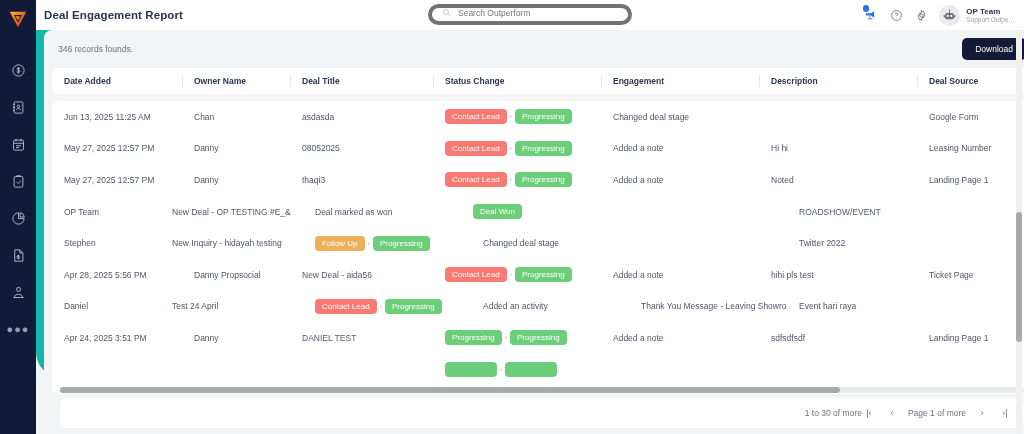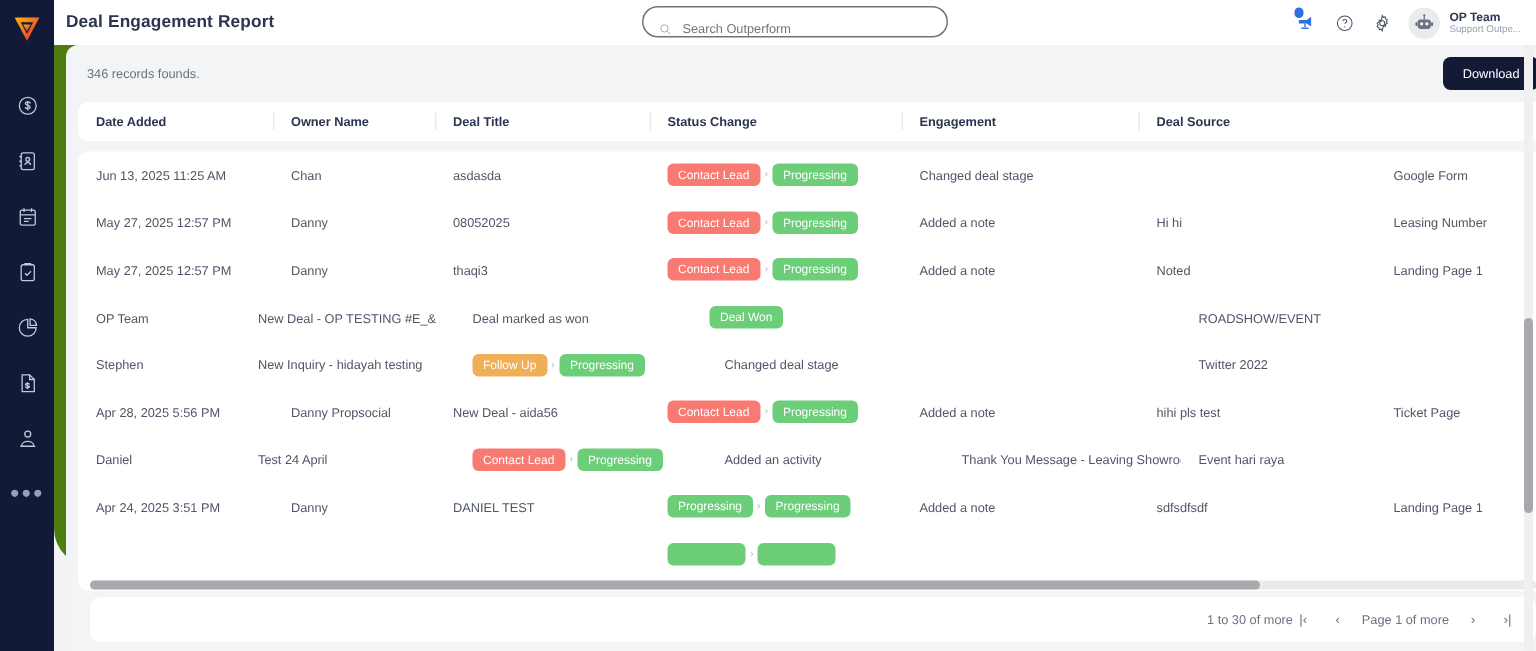--- a/index.html
+++ b/index.html
@@ -26,42 +26,42 @@
   }
   .nav-icon {
     width: 36px; height: 37px;
     display: flex; align-items: center; justify-content: center;
     color: #9aa3bb;
   }
   .nav-icon svg { width: 15px; height: 15px; stroke: #c2c8d8; fill: none; stroke-width: 1.4; }
   .dots { letter-spacing: 1px; color: #98a0b6; font-size: 11px; line-height: 1; }
 
   
-  .right { flex: 1 1 auto; position: relative; height: 378px; background: #4d7c0f; border-radius: 26px; }
+  .right { flex: 1 1 auto; position: relative; height: 378px; background: #14b8a6; border-radius: 26px; }
 
   
   .topbar {
     height: 30px; background: #ffffff;
     display: flex; align-items: center;
     padding: 0 14px 0 8px;
     position: relative;
   }
   .page-title {
     font-size: 11.5px; font-weight: bold; color: #2c3550;
     letter-spacing: .1px;
   }
   .search-wrap {
     position: absolute; left: 392px; top: 4px;
     width: 204px; height: 21px;
   }
   .search-box {
     width: 100%; height: 21px;
-    border: 1px solid #737373; border-radius: 11px;
+    border: 4px solid #737373; border-radius: 11px;
     background: #fff;
-    display: flex; align-items: flex-end; padding: 0 10px;
+    display: flex; align-items: flex-start; padding: 0 10px;
     gap: 7px;
   }
   .search-box svg { width: 9px; height: 9px; stroke: #9aa1ae; fill: none; stroke-width: 1.6; flex: 0 0 auto;}
   .search-input {
     border: none; outline: none; font-size: 8.5px; color: #9aa1ae;
     font-family: "Liberation Sans", sans-serif; background: transparent;
     width: 100%;
   }
   .topbar-right {
     position: absolute; right: 10px; top: 0; height: 30px;
@@ -337,20 +337,21 @@
         <button class="download-btn">Download</button>
       </div>
 
       <div class="table-card">
         <div class="thead">
           <div class="th c1">Date Added</div>
           <div class="th c2">Owner Name</div>
           <div class="th c3">Deal Title</div>
           <div class="th c4">Status Change</div>
           <div class="th c5">Engagement</div>
+          <div class="th c6">Description</div>
           <div class="th c7">Deal Source</div>
         </div>
       </div>
 
       <div class="tbody-card">
         <div id="rows">
             <div class="tr">
               <div class="td c1">Jun 13, 2025 11:25 AM</div>
               <div class="td c2">Chan</div>
               <div class="td c3">asdasda</div>

